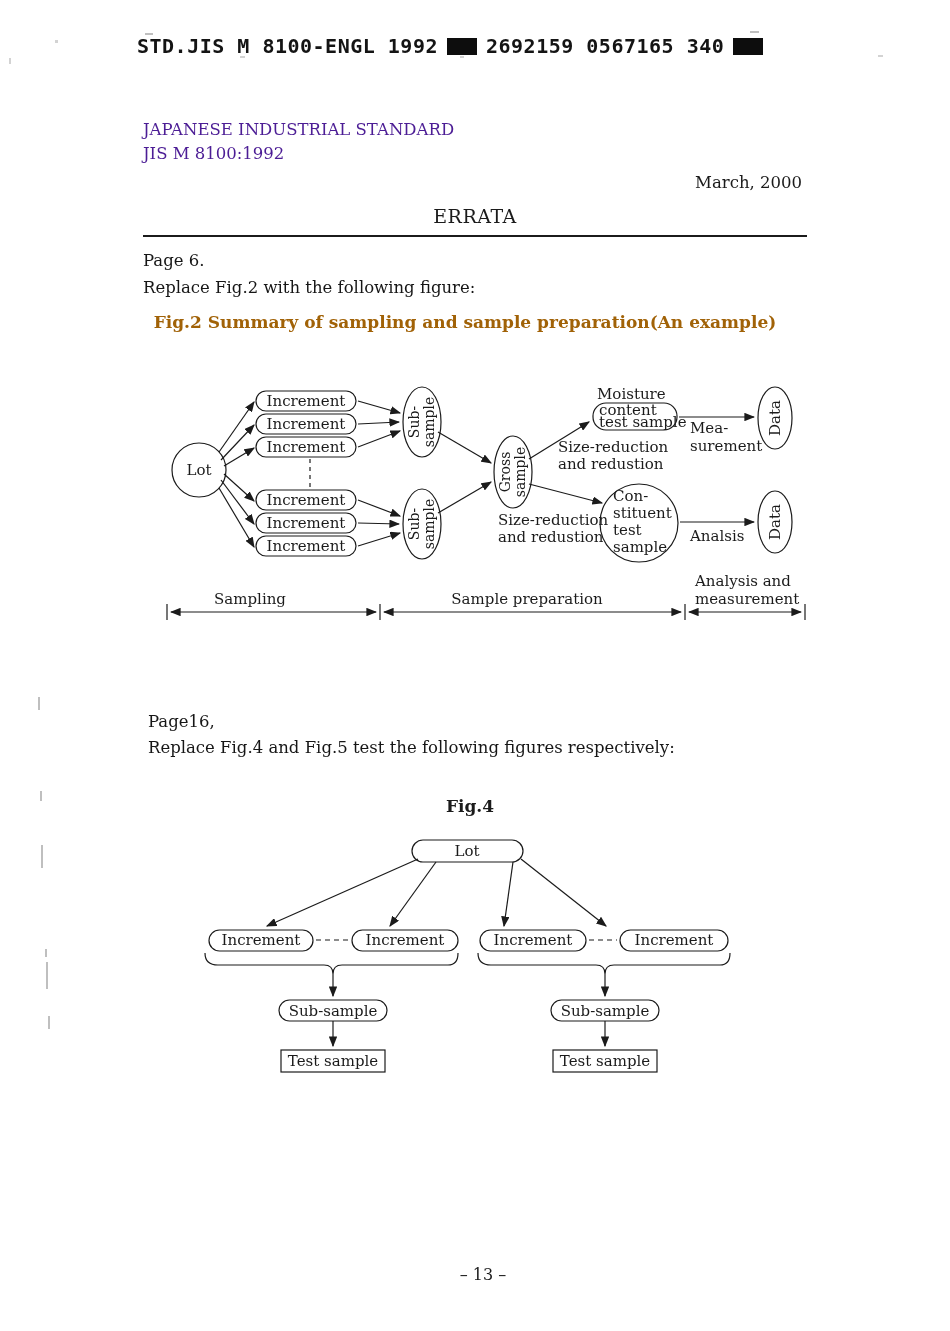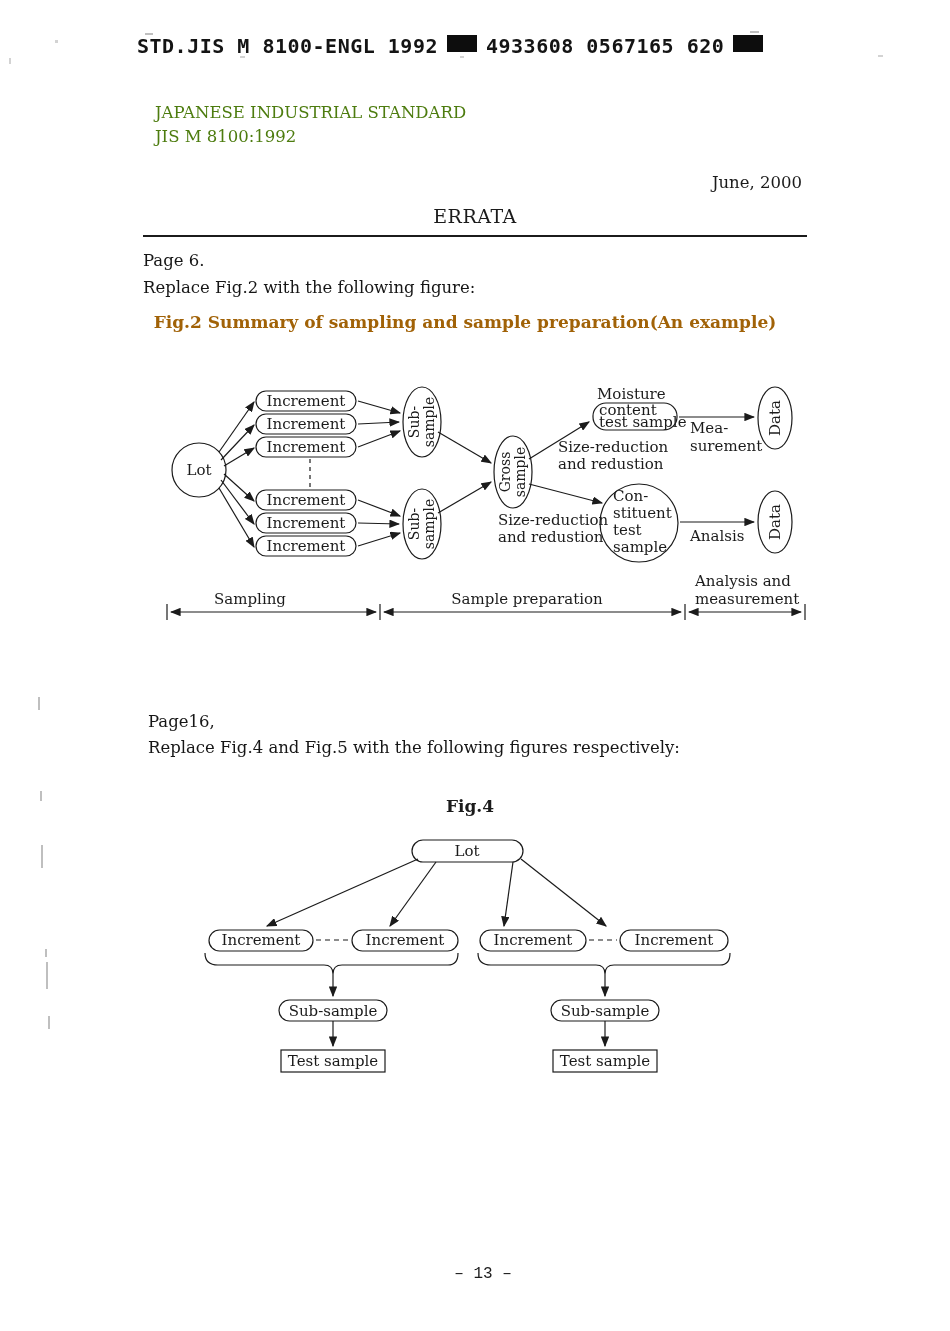--- a/index.html
+++ b/index.html
@@ -1,27 +1,27 @@
 <!DOCTYPE html>
 <html><head>
 <meta charset="utf-8">
 <style>
   * { margin:0; padding:0; box-sizing:border-box; }
   body { background:#e8e8e8; font-family:"DejaVu Serif", serif; }
   .page { position:relative; width:950px; height:1331px; background:#ffffff; color:#1b1b1b; overflow:hidden; }
   .abs { position:absolute; }
-  .ocr-line { left:137px; top:34px; font-family:"DejaVu Sans Mono", monospace; font-weight:bold; font-size:20px; color:#141414; display:flex; align-items:flex-start; gap:9px; letter-spacing:0.5px; }
+  .ocr-line { left:137px; top:34px; font-family:"DejaVu Sans Mono", monospace; font-weight:bold; font-size:20px; color:#141414; display:flex; align-items:center; gap:9px; letter-spacing:0.5px; }
   .black-block { display:inline-block; width:30px; height:17px; background:#0d0d0d; margin-top:1px; }
-  .title-block { left:143px; top:101px; font-size:16.5px; line-height:23.5px; color:#4d7c0f;margin-left:12px; }
+  .title-block { left:143px; top:118px; font-size:16.5px; line-height:23.5px; color:#4c1d95; }
   .date-line { left:597px; top:173px; width:205px; text-align:right; font-size:16.5px; }
   .errata { left:143px; top:197px; width:664px; text-align:center; font-size:19px; letter-spacing:0.5px;margin-top:8px; }
   .rule { left:143px; top:235px; width:664px; height:2px; background:#1b1b1b; }
   .body-line { font-size:16.5px; color:#161616;margin-top:6px; }
   .fig2-title { left:125px; top:312px; width:680px; text-align:center; font-weight:bold; font-size:17px; color:#a16207; }
-  .pagenum { left:383px; top:1265px; width:200px; text-align:center; font-size:16px;font-family:Liberation Mono, monospace; }
+  .pagenum { left:383px; top:1265px; width:200px; text-align:center; font-size:16px; }
   svg { position:absolute; overflow:visible; }
   svg text { font-family:"DejaVu Serif", serif; fill:#1b1b1b; }
   .d-txt { font-size:15px; }
   .d-txt-sm { font-size:14px; }
   .fig4-title { font-size:17px; font-weight:bold; }
   .artifact { background:#8a8a8a; opacity:0.55; }
   .speck { background:#b5b5b5; opacity:0.6; }
 </style>
 </head>
 <body>
@@ -38,29 +38,29 @@
   <div class="abs artifact" style="left:38px;top:697px;width:2px;height:13px;"></div>
   <div class="abs artifact" style="left:40px;top:791px;width:2px;height:10px;"></div>
   <div class="abs artifact" style="left:41px;top:845px;width:2px;height:23px;"></div>
   <div class="abs artifact" style="left:45px;top:949px;width:2px;height:8px;"></div>
   <div class="abs artifact" style="left:46px;top:962px;width:2px;height:27px;"></div>
   <div class="abs artifact" style="left:48px;top:1016px;width:2px;height:13px;"></div>
 
   <div class="abs ocr-line">
     <span>STD.JIS M 8100-ENGL 1992</span>
     <span class="black-block"></span>
-    <span>4933608 0567165 620</span>
+    <span>2692159 0567165 340</span>
     <span class="black-block"></span>
   </div>
 
   <div class="abs title-block">
     <div>JAPANESE INDUSTRIAL STANDARD</div>
     <div>JIS M 8100:1992</div>
   </div>
-  <div class="abs date-line">June, 2000</div>
+  <div class="abs date-line">March, 2000</div>
   <div class="abs errata">ERRATA</div>
   <div class="abs rule"></div>
 
   <div class="abs body-line" style="left:143px;top:245px;">Page 6.</div>
   <div class="abs body-line" style="left:143px;top:272px;">Replace Fig.2 with the following figure:</div>
   <div class="abs fig2-title">Fig.2 Summary of sampling and sample preparation(An example)</div>
 
   <svg style="left:150px;top:370px;" width="680" height="260" viewBox="0 0 680 260">
     <defs>
       <marker id="ah" markerWidth="9" markerHeight="7" refX="8" refY="3.5" orient="auto">
@@ -164,21 +164,21 @@
     <text class="d-txt" x="540" y="81">surement</text>
     <text class="d-txt" x="540" y="171">Analsis</text>
 
     <text class="d-txt" x="100" y="234" text-anchor="middle">Sampling</text>
     <text class="d-txt" x="377" y="234" text-anchor="middle">Sample preparation</text>
     <text class="d-txt" x="545" y="216">Analysis and</text>
     <text class="d-txt" x="545" y="234">measurement</text>
   </svg>
 
   <div class="abs body-line" style="left:148px;top:706px;">Page16,</div>
-  <div class="abs body-line" style="left:148px;top:732px;">Replace Fig.4 and Fig.5 with the following figures respectively:</div>
+  <div class="abs body-line" style="left:148px;top:732px;">Replace Fig.4 and Fig.5 test the following figures respectively:</div>
 
   <svg style="left:180px;top:790px;" width="580" height="300" viewBox="0 0 580 300">
     <defs>
       <marker id="ah4" markerWidth="9" markerHeight="7" refX="8" refY="3.5" orient="auto">
         <path d="M0,0 L9,3.5 L0,7 z" fill="#1b1b1b"></path>
       </marker>
     </defs>
     <text class="fig4-title" x="290" y="22" text-anchor="middle">Fig.4</text>
     <g fill="none" stroke="#1b1b1b" stroke-width="1.2">
       <rect x="232" y="50" width="111" height="22" rx="11"></rect>

